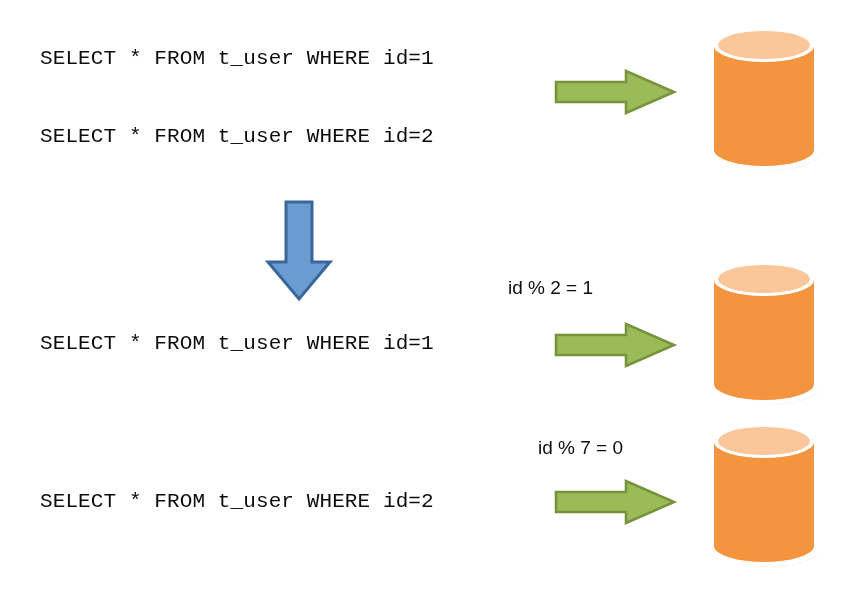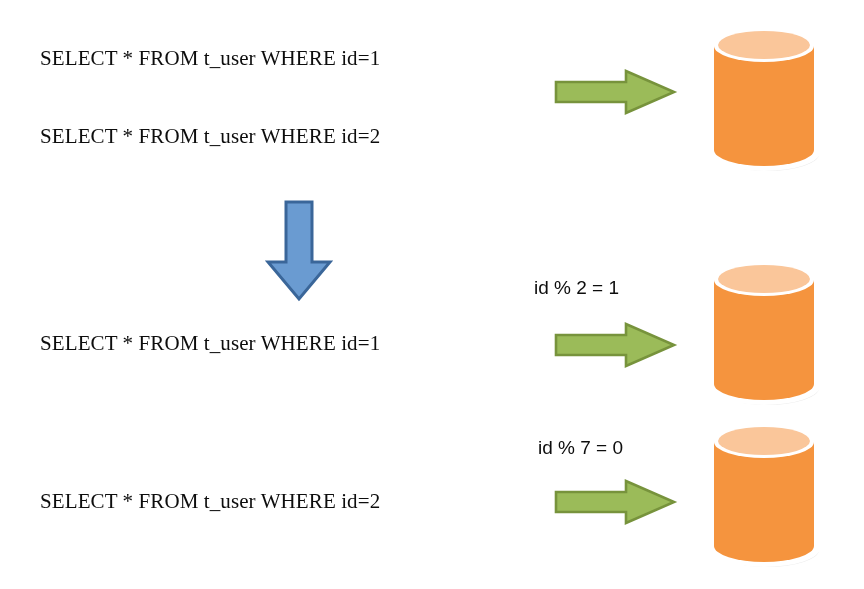--- a/index.html
+++ b/index.html
@@ -15,21 +15,21 @@
     position: relative;
     width: 864px;
     height: 589px;
     background: #ffffff;
     overflow: hidden;
   }
 
   
   .sql-text {
     position: absolute;
-    font-family: Liberation Serif, serif;
+    font-family: Liberation Mono, monospace;
     font-size: 21px;
     line-height: 1;
     color: #0d0d0d;
     white-space: nowrap;
     letter-spacing: 0.1px;
   }
 
   
   .cond-label {
     position: absolute;
@@ -108,21 +108,21 @@
   </div>
 
   <div class="arrow-down" style="left:265px; top:200px;">
     <svg viewBox="0 0 68 102" preserveAspectRatio="none">
       <polygon points="21,2 47,2 47,62 65,62 34,99 3,62 21,62" fill="#6A9BD1" stroke="#3A6699" stroke-width="3" stroke-linejoin="miter"></polygon>
     </svg>
   </div>
 
   <div class="sql-text" style="left:40px; top:333px;">SELECT * FROM t_user WHERE id=1</div>
 
-  <div class="cond-label" style="left:534px; top:278px;">id % 2 = 1</div>
+  <div class="cond-label" style="left:508px; top:278px;">id % 2 = 1</div>
 
   <div class="arrow-right" style="left:554px; top:322px;">
     <svg viewBox="0 0 122 46" preserveAspectRatio="none">
       <polygon points="2,13 72,13 72,2 120,23 72,44 72,33 2,33" fill="#9BBB59" stroke="#77933C" stroke-width="2.6" stroke-linejoin="miter"></polygon>
     </svg>
   </div>
 
   <div class="db-cylinder" style="left:700px; top:256px;">
     <svg viewBox="0 0 128 150">
       <g>

